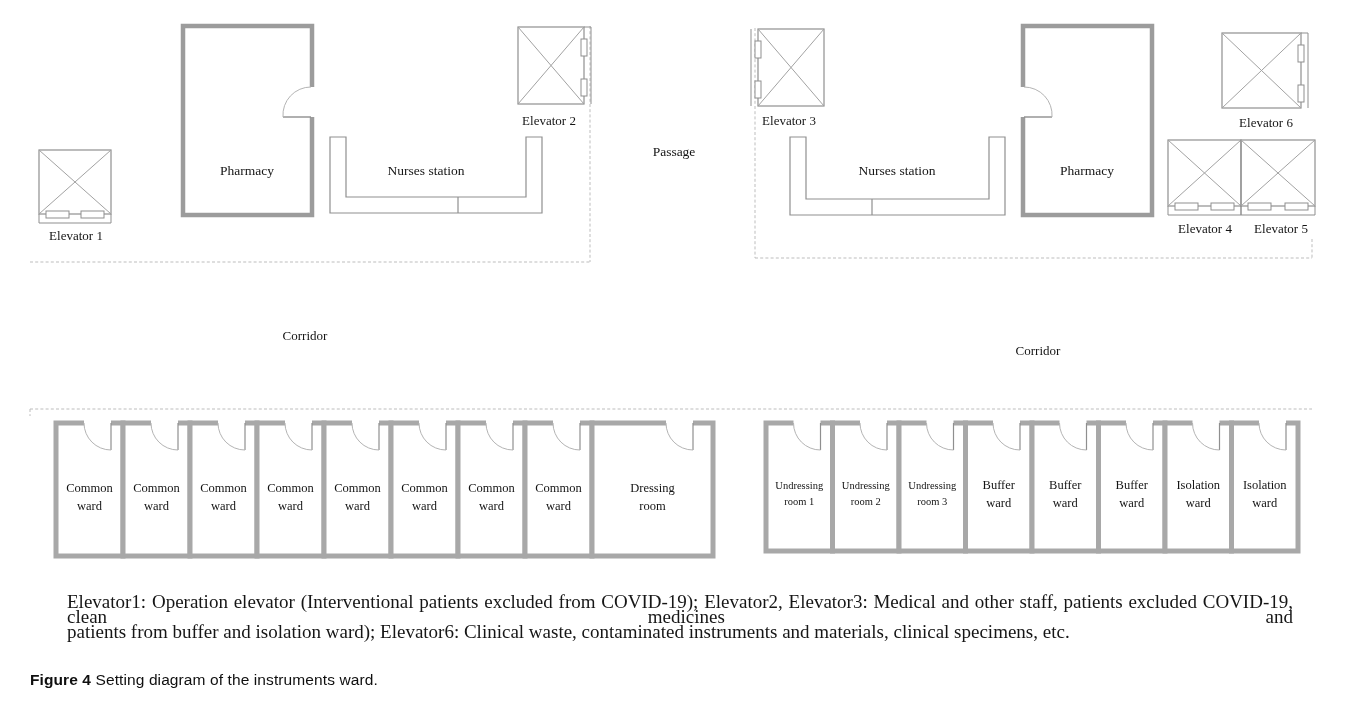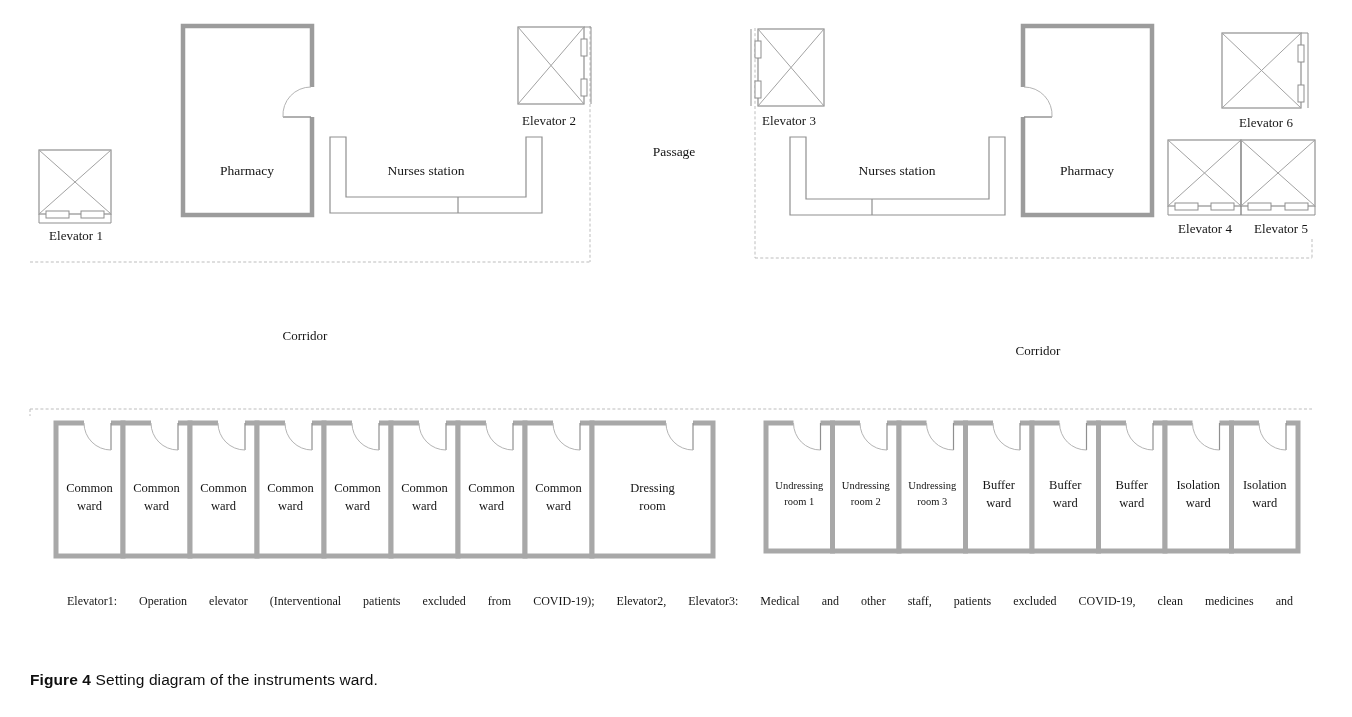--- a/index.html
+++ b/index.html
@@ -1,20 +1,20 @@
 <!DOCTYPE html>
 <html><head>
 <meta charset="utf-8">
 <style>
   html,body{margin:0;padding:0;background:#ffffff;}
   .page{position:relative;width:1352px;height:717px;background:#fff;overflow:hidden;
         font-family:"Liberation Serif",serif;color:#141414;}
   svg{display:block;}
   svg text{fill:#141414;font-family:"Liberation Serif",serif;}
-  .legend{position:absolute;left:67px;top:594px;width:1226px;font-size:12px;
+  .legend{position:absolute;left:67px;top:594px;width:1226px;font-size:19px;
           line-height:15.2px;color:#161616;}
   .legend .jline{text-align:justify;text-align-last:justify;}
   .figcap{position:absolute;left:30px;top:671px;font-family:"Liberation Sans",sans-serif;
           font-size:15.5px;color:#0f0f0f;letter-spacing:.1px;}
   .figcap b{font-weight:700;text-align:center;}
 </style>
 </head>
 <body>
 
 <div class="page">
@@ -181,19 +181,20 @@
       <text x="1198.25" y="489" font-size="12.5" text-anchor="middle"><tspan x="1198.25" dy="0">Isolation</tspan><tspan x="1198.25" dy="18">ward</tspan></text>
       <rect x="1231.5" y="423" width="66.5" height="128" fill="#ffffff" stroke="#a8a8a8" stroke-width="5"></rect>
       <rect x="1259" y="419.8" width="27" height="6.4" fill="#ffffff"></rect>
       <line x1="1286" y1="423" x2="1286" y2="450" stroke="#8f8f8f" stroke-width="1.2"></line>
       <path d="M 1259 423 A 27 27 0 0 0 1286 450" fill="none" stroke="#b4b4b4" stroke-width="1"></path>
       <text x="1264.75" y="489" font-size="12.5" text-anchor="middle"><tspan x="1264.75" dy="0">Isolation</tspan><tspan x="1264.75" dy="18">ward</tspan></text>
     </svg>
 
   <div class="legend">
     <div class="jline">Elevator1: Operation elevator (Interventional patients excluded from COVID-19); Elevator2, Elevator3: Medical and other staff, patients excluded COVID-19, clean medicines and</div>
+    <div>patients from buffer and isolation ward); Elevator6: Clinical waste, contaminated instruments and materials, clinical specimens, etc.</div>
   </div>
 
   <div class="figcap">
     <b>Figure 4</b>
     <span>Setting diagram of the instruments ward.</span>
   </div>
 </div>
 
 </body></html>

